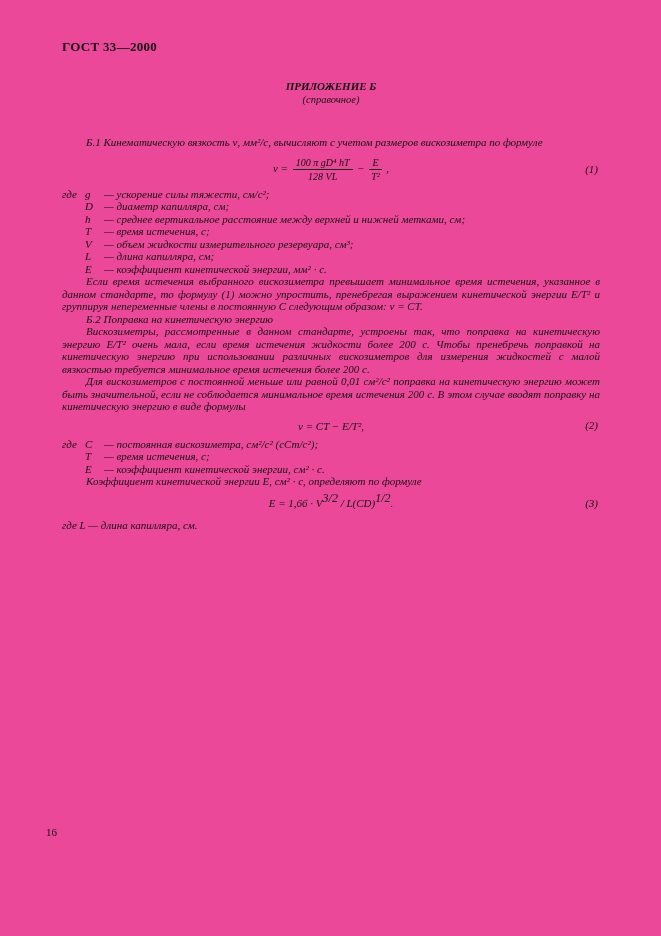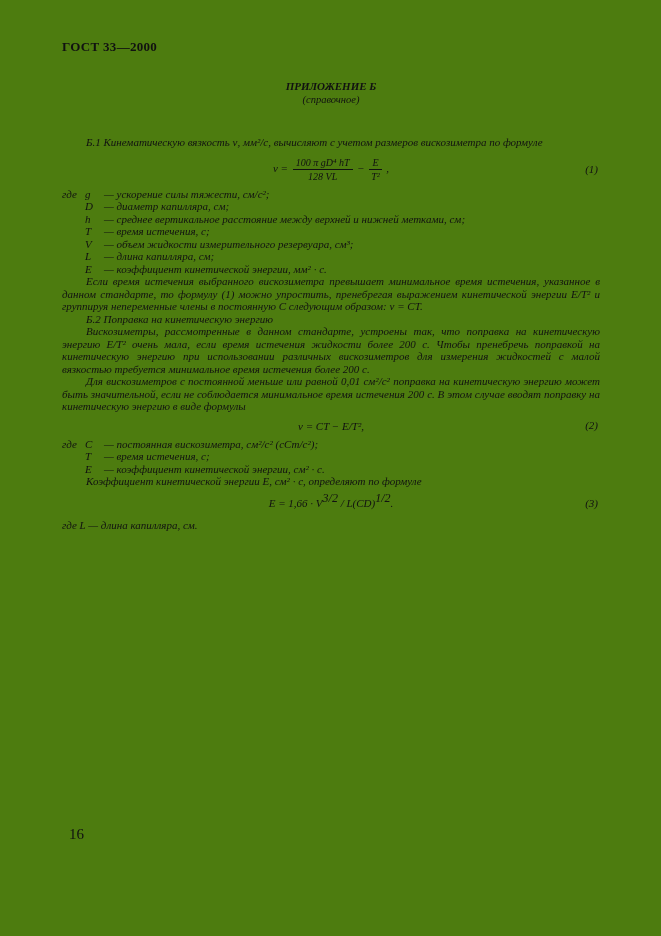--- a/index.html
+++ b/index.html
@@ -4,21 +4,21 @@
 <style>
   html, body {
     margin: 0;
     padding: 0;
     background: #ffffff;
   }
   .page {
     position: relative;
     width: 661px;
     height: 936px;
-    background: #4d7c0f;
+    background: #ec4899;
     box-sizing: border-box;
     padding: 40px 61px 0 62px;
     font-family: "Liberation Serif", "DejaVu Serif", serif;
     color: #111111;
     overflow: hidden;
   }
   .doc-code {
     font-size: 13px;
     line-height: 14px;
     font-weight: bold;
@@ -93,23 +93,23 @@
     font-style: italic;
   }
   .var-lead { width: 23px; flex: none; }
   .var-term { width: 19px; flex: none; }
   .var-def { flex: 1; }
   sup { font-size: 12px; line-height: 0; vertical-align: super; }
   .eq2-gap { margin-top: 6px; margin-bottom: 6px; }
   .eq3-gap { margin-top: 8px; margin-bottom: 10px; }
   .page-number {
     position: absolute;
-    left: 69px;
+    left: 46px;
     top: 826px;
-    font-size: 15px;
+    font-size: 11px;
     font-style: normal;
   }
 </style>
 </head>
 <body>
 
 <div class="page">
 
   <div class="doc-code">ГОСТ 33—2000</div>
 

